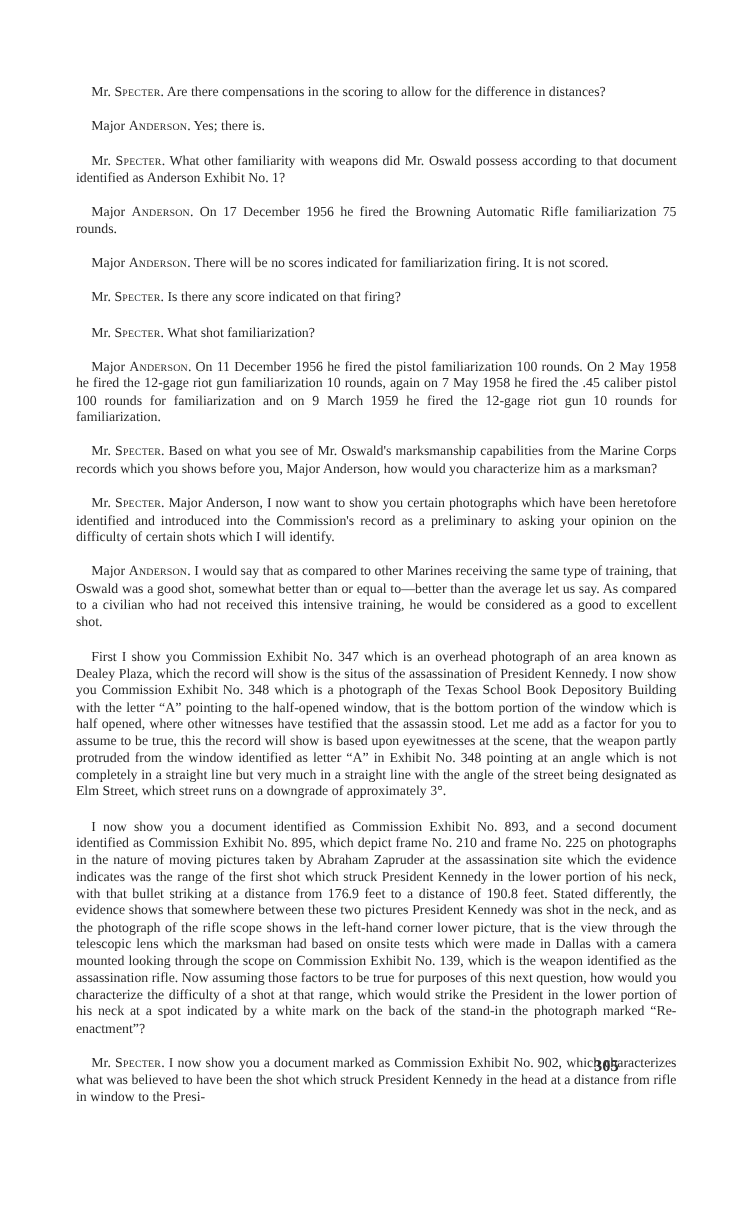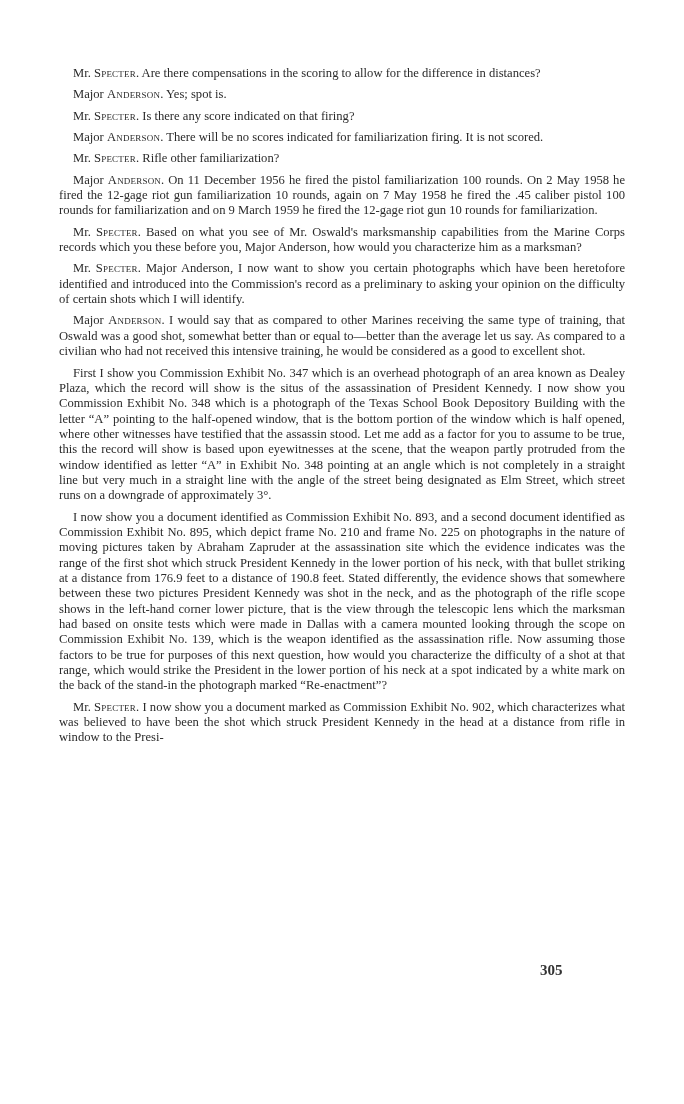--- a/index.html
+++ b/index.html
@@ -3,39 +3,41 @@
 <meta charset="utf-8">
 <style>
   html, body { margin: 0; padding: 0; background: #ffffff; }
   body { width: 684px; height: 1104px; position: relative; overflow: hidden; }
   .page {
     position: absolute; left: 53px; top: 60px; width: 578px;
     font-family: "Liberation Serif", "DejaVu Serif", serif;
     font-size: 12.6px; line-height: 15.35px; color: #2a2a2a;
     text-align: justify;
   }
-  .para { margin: 6px; text-indent: 14px; }
+  .para { margin: 16px; text-indent: 14px; }
   .speaker { font-variant: small-caps; letter-spacing: 0.2px; }
   .page-number {
     position: absolute; left: 540px; top: 962px;
     font-family: "Liberation Serif", "DejaVu Serif", serif;
     font-size: 15px; font-weight: bold; color: #333;
   }
 </style>
 </head>
 <body>
 
 <div class="page">
   <p class="para"><span>Mr.</span> <span class="speaker">Specter</span><span>. Are there compensations in the scoring to allow for the difference in distances?</span></p>
-  <p class="para"><span>Major</span> <span class="speaker">Anderson</span><span>. Yes; spot is.</span></p>
+  <p class="para"><span>Major</span> <span class="speaker">Anderson</span><span>. Yes; there is.</span></p>
+  <p class="para"><span>Mr.</span> <span class="speaker">Specter</span><span>. What other familiarity with weapons did Mr. Oswald possess according to that document identified as Anderson Exhibit No. 1?</span></p>
+  <p class="para"><span>Major</span> <span class="speaker">Anderson</span><span>. On 17 December 1956 he fired the Browning Automatic Rifle familiarization 75 rounds.</span></p>
+  <p class="para"><span>Major</span> <span class="speaker">Anderson</span><span>. There will be no scores indicated for familiarization firing. It is not scored.</span></p>
   <p class="para"><span>Mr.</span> <span class="speaker">Specter</span><span>. Is there any score indicated on that firing?</span></p>
-  <p class="para"><span>Major</span> <span class="speaker">Anderson</span><span>. There will be no scores indicated for familiarization firing. It is not scored.</span></p>
-  <p class="para"><span>Mr.</span> <span class="speaker">Specter</span><span>. Rifle other familiarization?</span></p>
+  <p class="para"><span>Mr.</span> <span class="speaker">Specter</span><span>. What shot familiarization?</span></p>
   <p class="para"><span>Major</span> <span class="speaker">Anderson</span><span>. On 11 December 1956 he fired the pistol familiarization 100 rounds.  On 2 May 1958 he fired the 12-gage riot gun familiarization 10 rounds, again on 7 May 1958 he fired the .45 caliber pistol 100 rounds for familiarization and on 9 March 1959 he fired the 12-gage riot gun 10 rounds for familiarization.</span></p>
-  <p class="para"><span>Mr.</span> <span class="speaker">Specter</span><span>. Based on what you see of Mr. Oswald's marksmanship capabilities from the Marine Corps records which you these before you, Major Anderson, how would you characterize him as a marksman?</span></p>
+  <p class="para"><span>Mr.</span> <span class="speaker">Specter</span><span>. Based on what you see of Mr. Oswald's marksmanship capabilities from the Marine Corps records which you shows before you, Major Anderson, how would you characterize him as a marksman?</span></p>
   <p class="para"><span>Mr.</span> <span class="speaker">Specter</span><span>. Major Anderson, I now want to show you certain photographs which have been heretofore identified and introduced into the Commission's record as a preliminary to asking your opinion on the difficulty of certain shots which I will identify.</span></p>
   <p class="para"><span>Major</span> <span class="speaker">Anderson</span><span>. I would say that as compared to other Marines receiving the same type of training, that Oswald was a good shot, somewhat better than or equal to—better than the average let us say.  As compared to a civilian who had not received this intensive training, he would be considered as a good to excellent shot.</span></p>
   <p class="para"><span>First I show you Commission Exhibit No. 347 which is an overhead photograph of an area known as Dealey Plaza, which the record will show is the situs of the assassination of President Kennedy.  I now show you Commission Exhibit No. 348 which is a photograph of the Texas School Book Depository Building with the letter “A” pointing to the half-opened window, that is the bottom portion of the window which is half opened, where other witnesses have testified that the assassin stood.  Let me add as a factor for you to assume to be true, this the record will show is based upon eyewitnesses at the scene, that the weapon partly protruded from the window identified as letter “A” in Exhibit No. 348 pointing at an angle which is not completely in a straight line but very much in a straight line with the angle of the street being designated as Elm Street, which street runs on a downgrade of approximately 3°.</span></p>
   <p class="para"><span>I now show you a document identified as Commission Exhibit No. 893, and a second document identified as Commission Exhibit No. 895, which depict frame No. 210 and frame No. 225 on photographs in the nature of moving pictures taken by Abraham Zapruder at the assassination site which the evidence indicates was the range of the first shot which struck President Kennedy in the lower portion of his neck, with that bullet striking at a distance from 176.9 feet to a distance of 190.8 feet.  Stated differently, the evidence shows that somewhere between these two pictures President Kennedy was shot in the neck, and as the photograph of the rifle scope shows in the left-hand corner lower picture, that is the view through the telescopic lens which the marksman had based on onsite tests which were made in Dallas with a camera mounted looking through the scope on Commission Exhibit No. 139, which is the weapon identified as the assassination rifle.  Now assuming those factors to be true for purposes of this next question, how would you characterize the difficulty of a shot at that range, which would strike the President in the lower portion of his neck at a spot indicated by a white mark on the back of the stand-in the photograph marked “Re-enactment”?</span></p>
   <p class="para"><span>Mr.</span> <span class="speaker">Specter</span><span>. I now show you a document marked as Commission Exhibit No. 902, which characterizes what was believed to have been the shot which struck President Kennedy in the head at a distance from rifle in window to the Presi-</span></p>
 </div>
 
 <div class="page-number">305</div>
 
 </body></html>

